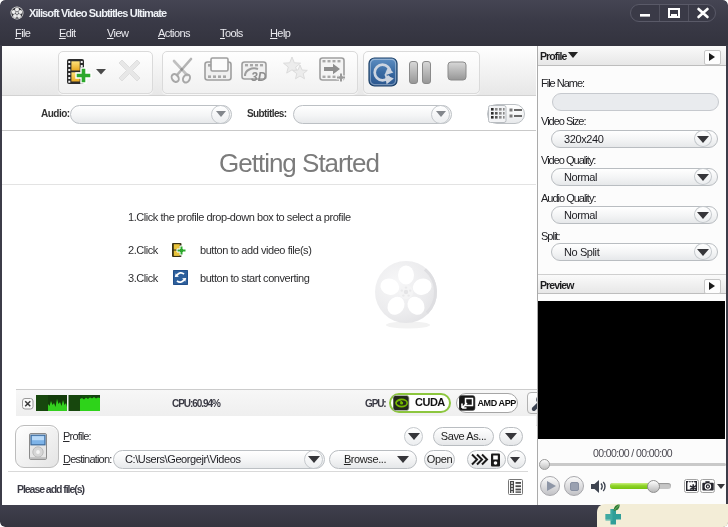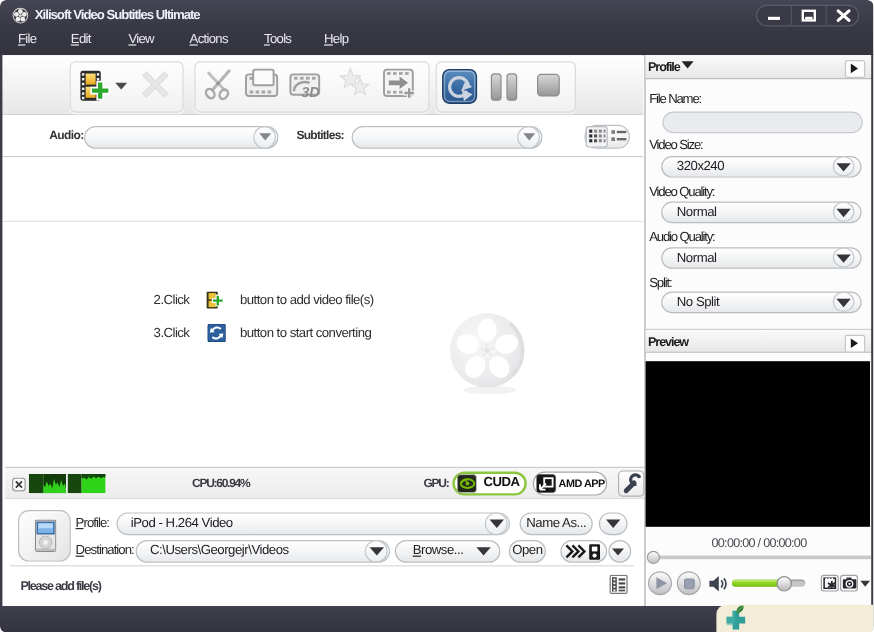--- a/index.html
+++ b/index.html
@@ -22,21 +22,21 @@
   .bub{position:absolute;width:19px;height:19px;border-radius:50%;border:1px solid #c5c9cd;background:linear-gradient(#ffffff,#eceef0);box-sizing:border-box;}
   .arr{position:absolute;width:0;height:0;border-left:5px solid transparent;border-right:5px solid transparent;border-top:6px solid #83878c;}
   .arrd{position:absolute;width:0;height:0;border-left:6px solid transparent;border-right:6px solid transparent;border-top:7px solid #36363a;}
   .lbl{position:absolute;color:#2a2a2e;font-size:11px;letter-spacing:-0.4px;}
   
   #main{left:0;top:131px;width:536px;height:258px;background:#fff;}
   #gs{position:absolute;left:219px;top:17px;font-size:26px;color:#7b7b7b;letter-spacing:-1px;white-space:nowrap;}
   #gsline{position:absolute;left:0;top:53px;width:536px;height:1px;background:#e3e3e3;}
   .step{position:absolute;color:#2e2e30;font-size:11px;letter-spacing:-0.45px;}
   
-  #cpubar{left:4px;top:389px;width:536px;height:27px;background:linear-gradient(#f7f7f7,#ececec);border-top:1px solid #cccccc;border-bottom:1px solid #dcdcdc;box-sizing:border-box;text-decoration:underline;}
+  #cpubar{left:16px;top:389px;width:536px;height:37px;background:linear-gradient(#f7f7f7,#ececec);border-top:1px solid #cccccc;border-bottom:1px solid #dcdcdc;box-sizing:border-box;text-decoration:underline;}
   
   #botpanel{left:0;top:416px;width:536px;height:89px;background:#fff;}
   .btn{position:absolute;border:1px solid #b9bdc1;border-radius:10px;background:linear-gradient(#ffffff,#f2f3f4 55%,#e5e7e9);box-sizing:border-box;text-align:center;color:#222;font-size:11px;letter-spacing:-0.4px;}
   
   #rpanel{left:537px;top:46px;width:189px;height:459px;background:#fcfcfc;border-left:1px solid #ababab;box-sizing:content-box;}
   .phead{position:absolute;left:0;width:189px;height:20px;background:linear-gradient(#fafafa,#e7e7e7);border-bottom:1px solid #bdbdbd;box-sizing:border-box;text-decoration:underline;}
   .phead .pt{position:absolute;left:2px;top:4px;font-size:10.5px;font-weight:bold;color:#1c1c1e;letter-spacing:-0.9px;}
   .pbtn{position:absolute;right:6px;top:4px;width:15px;height:13px;border:1px solid #c6c6c6;border-radius:2px;background:#fdfdfd;}
   .pbtn:after{content:"";position:absolute;left:4px;top:2px;border-left:6px solid #1a1a1a;border-top:4px solid transparent;border-bottom:4px solid transparent;}
   .rlbl{position:absolute;left:3px;color:#222226;font-size:11px;letter-spacing:-1px;}
@@ -229,21 +229,23 @@
       <g>
         <rect x="22.5" y="4.5" width="3" height="3" fill="#7a7a7a"></rect>
           <rect x="27" y="5" width="8" height="2" fill="#6a6a6a"></rect>
         <rect x="22.5" y="10.5" width="3" height="3" fill="#7a7a7a"></rect>
           <rect x="27" y="11" width="8" height="2" fill="#6a6a6a"></rect>
       </g>
     </svg>
   </div>
 
   <div id="main" class="abs">
+    <div id="gs">Getting Started</div>
     <div id="gsline"></div>
+    <div class="step" style="left:128px;top:80px;">1.Click the profile drop-down box to select a profile</div>
     <div class="step" style="left:128px;top:113px;">2.Click</div>
     <div class="step" style="left:200px;top:113px;">button to add video file(s)</div>
     <div class="step" style="left:128px;top:141px;">3.Click</div>
     <div class="step" style="left:200px;top:141px;">button to start converting</div>
 
     <svg class="abs" style="left:172px;top:112px;" width="16" height="15" viewBox="0 0 16 15">
       <rect x="0" y="0" width="9.5" height="14" rx="1" fill="#3a3214"></rect>
       <rect x="1.8" y="1.2" width="6" height="5.3" fill="#e8c33a"></rect>
       <rect x="1.8" y="7.6" width="6" height="5.3" fill="#e8c33a"></rect>
       <path d="M9.5 5.5 h3 v3 h3 v3 h-3 v3 h-3 v-3 h-3 v-3 h3 Z" fill="#2ca82c" stroke="#fff" stroke-width="1" transform="translate(-1.5,-2.5)"></path>
@@ -333,26 +335,23 @@
     <div class="abs" style="left:15px;top:8.5px;width:42px;height:41px;border:1px solid #bdbdbd;border-radius:9px;background:linear-gradient(135deg,#ffffff,#e4e4e4);box-shadow:inset 0 1px 0 #fff;"></div>
     <svg class="abs" style="left:28.5px;top:16.5px;" width="18" height="27" viewBox="0 0 18 27">
       <rect x="0.5" y="0.5" width="17" height="26" rx="1.5" fill="#e6e6e6" stroke="#8a8a8a"></rect>
       <rect x="2" y="2.2" width="14" height="9.6" fill="#7db3e8" stroke="#3c6b9e" stroke-width="1.2"></rect>
       <rect x="3" y="3.2" width="12" height="4" fill="#b8d9f8"></rect>
       <circle cx="9" cy="19" r="5.2" fill="#d6d6d6" stroke="#b2b2b2" stroke-width="0.8"></circle>
       <circle cx="9" cy="19" r="1.9" fill="#f4f4f4"></circle>
       <rect x="0.8" y="24.2" width="16.4" height="2" fill="#bdbdbd"></rect>
     </svg>
     <div class="lbl" style="left:63px;top:14px;letter-spacing:-0.8px;"><u>P</u>rofile:</div>
-    <div class="pill" style="left:97px;top:11px;width:328px;height:19px;">
-        <span style="position:absolute;left:11px;top:2px;font-size:11px;letter-spacing:-0.4px;color:#1d1d22;">iPod - H.264 Video</span>
-      </div>
     <div class="bub" style="left:404px;top:11px;"></div>
       <div class="arrd" style="left:407.5px;top:17px;"></div>
-    <div class="btn" style="left:433px;top:11px;width:61px;height:19px;"><span style="position:relative;top:2px;">Name As...</span></div>
+    <div class="btn" style="left:433px;top:11px;width:61px;height:19px;"><span style="position:relative;top:2px;">Save As...</span></div>
     <div class="btn" style="left:499px;top:11px;width:24px;height:19px;"></div>
     <div class="arrd" style="left:505px;top:17px;"></div>
     <div class="lbl" style="left:63px;top:37px;letter-spacing:-0.8px;"><u>D</u>estination:</div>
     <div class="pill" style="left:113px;top:34px;width:212px;height:19px;">
         <span style="position:absolute;left:11px;top:2px;font-size:11px;letter-spacing:-0.4px;color:#1d1d22;">C:\Users\Georgejr\Videos</span>
       </div>
     <div class="bub" style="left:304px;top:34px;"></div>
       <div class="arrd" style="left:307.5px;top:40px;"></div>
     <div class="btn" style="left:329px;top:34px;width:88px;height:19px;">
         <span style="position:absolute;left:0;top:2px;width:70px;text-align:center;"><u>B</u>rowse...</span>

